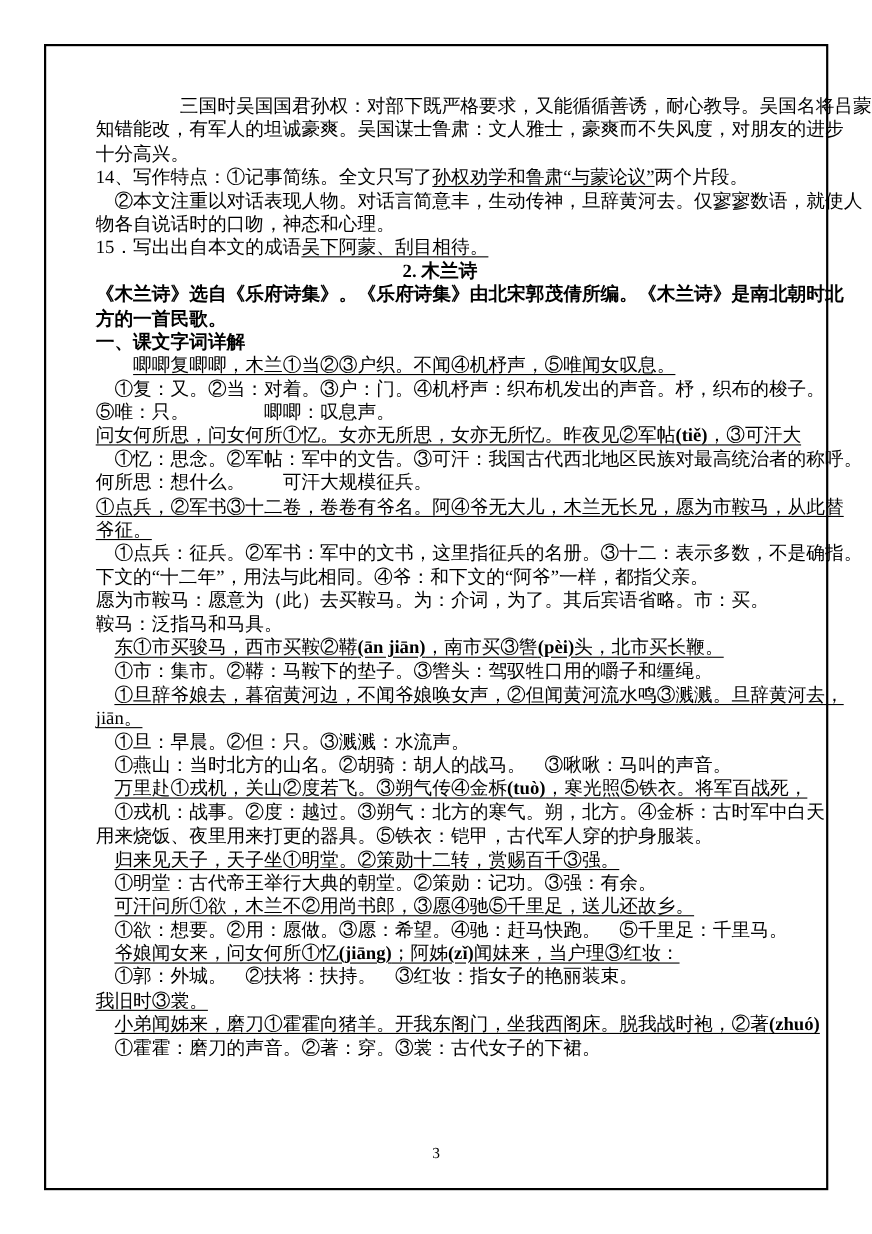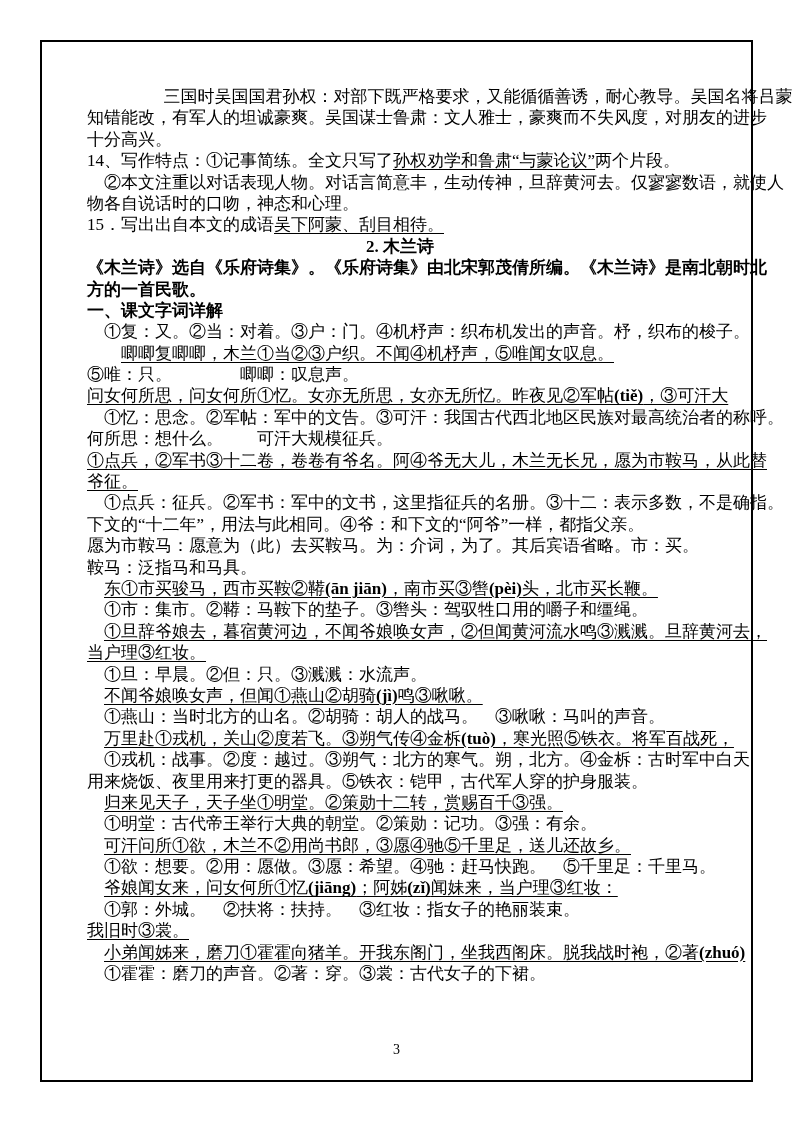--- a/index.html
+++ b/index.html
@@ -35,38 +35,37 @@
       <div class="line"><span>知错能改，有军人的坦诚豪爽。吴国谋士鲁肃：文人雅士，豪爽而不失风度，对朋友的进步</span></div>
       <div class="line"><span>十分高兴。</span></div>
       <div class="line"><span>14、写作特点：①记事简练。全文只写了</span><span class="u">孙权劝学和鲁肃“与蒙论议”</span><span>两个片段。</span></div>
       <div class="line" style="padding-left: 1em;"><span>②本文注重以对话表现人物。对话言简意丰，生动传神，旦辞黄河去。仅寥寥数语，就使人</span></div>
       <div class="line"><span>物各自说话时的口吻，神态和心理。</span></div>
       <div class="line"><span>15．写出出自本文的成语</span><span class="u">吴下阿蒙、刮目相待。</span></div>
       <div class="line center b"><span>2. 木兰诗</span></div>
       <div class="line b"><span>《木兰诗》选自《乐府诗集》。《乐府诗集》由北宋郭茂倩所编。《木兰诗》是南北朝时北</span></div>
       <div class="line b"><span>方的一首民歌。</span></div>
       <div class="line b"><span>一、课文字词详解</span></div>
+      <div class="line" style="padding-left: 2em;"><span class="u">唧唧复唧唧，木兰①当②③户织。不闻④机杼声，⑤唯闻女叹息。</span></div>
       <div class="line" style="padding-left: 1em;"><span>①复：又。②当：对着。③户：门。④机杼声：织布机发出的声音。杼，织布的梭子。</span></div>
-      <div class="line" style="padding-left: 2em;"><span class="u">唧唧复唧唧，木兰①当②③户织。不闻④机杼声，⑤唯闻女叹息。</span></div>
       <div class="line"><span>⑤唯：只。　　　　唧唧：叹息声。</span></div>
       <div class="line"><span class="u">问女何所思，问女何所①忆。女亦无所思，女亦无所忆。昨夜见②军帖</span><span class="u b">(tiě)</span><span class="u">，③可汗大</span></div>
       <div class="line" style="padding-left: 1em;"><span>①忆：思念。②军帖：军中的文告。③可汗：我国古代西北地区民族对最高统治者的称呼。</span></div>
       <div class="line"><span>何所思：想什么。　　可汗大规模征兵。</span></div>
       <div class="line"><span class="u">①点兵，②军书③十二卷，卷卷有爷名。阿④爷无大儿，木兰无长兄，愿为市鞍马，从此替</span></div>
       <div class="line"><span class="u">爷征。</span></div>
       <div class="line" style="padding-left: 1em;"><span>①点兵：征兵。②军书：军中的文书，这里指征兵的名册。③十二：表示多数，不是确指。</span></div>
       <div class="line"><span>下文的“十二年”，用法与此相同。④爷：和下文的“阿爷”一样，都指父亲。</span></div>
       <div class="line"><span>愿为市鞍马：愿意为（此）去买鞍马。为：介词，为了。其后宾语省略。市：买。</span></div>
       <div class="line"><span>鞍马：泛指马和马具。</span></div>
       <div class="line" style="padding-left: 1em;"><span class="u">东①市买骏马，西市买鞍②鞯</span><span class="u b">(ān jiān)</span><span class="u">，南市买③辔</span><span class="u b">(pèi)</span><span class="u">头，北市买长鞭。</span></div>
       <div class="line" style="padding-left: 1em;"><span>①市：集市。②鞯：马鞍下的垫子。③辔头：驾驭牲口用的嚼子和缰绳。</span></div>
       <div class="line" style="padding-left: 1em;"><span class="u">①旦辞爷娘去，暮宿黄河边，不闻爷娘唤女声，②但闻黄河流水鸣③溅溅。旦辞黄河去，</span></div>
-      <div class="line"><span class="u">当户理③红妆。</span></div>
+      <div class="line"><span class="u">jiān。</span></div>
       <div class="line" style="padding-left: 1em;"><span>①旦：早晨。②但：只。③溅溅：水流声。</span></div>
-      <div class="line" style="padding-left: 1em;"><span class="u">不闻爷娘唤女声，但闻①燕山②胡骑</span><span class="u b">(jì)</span><span class="u">鸣③啾啾。</span></div>
       <div class="line" style="padding-left: 1em;"><span>①燕山：当时北方的山名。②胡骑：胡人的战马。　③啾啾：马叫的声音。</span></div>
       <div class="line" style="padding-left: 1em;"><span class="u">万里赴①戎机，关山②度若飞。③朔气传④金柝</span><span class="u b">(tuò)</span><span class="u">，寒光照⑤铁衣。将军百战死，</span></div>
       <div class="line" style="padding-left: 1em;"><span>①戎机：战事。②度：越过。③朔气：北方的寒气。朔，北方。④金柝：古时军中白天</span></div>
       <div class="line"><span>用来烧饭、夜里用来打更的器具。⑤铁衣：铠甲，古代军人穿的护身服装。</span></div>
       <div class="line" style="padding-left: 1em;"><span class="u">归来见天子，天子坐①明堂。②策勋十二转，赏赐百千③强。</span></div>
       <div class="line" style="padding-left: 1em;"><span>①明堂：古代帝王举行大典的朝堂。②策勋：记功。③强：有余。</span></div>
       <div class="line" style="padding-left: 1em;"><span class="u">可汗问所①欲，木兰不②用尚书郎，③愿④驰⑤千里足，送儿还故乡。</span></div>
       <div class="line" style="padding-left: 1em;"><span>①欲：想要。②用：愿做。③愿：希望。④驰：赶马快跑。　⑤千里足：千里马。</span></div>
       <div class="line" style="padding-left: 1em;"><span class="u">爷娘闻女来，问女何所①忆</span><span class="u b">(jiāng)</span><span class="u">；阿姊</span><span class="u b">(zǐ)</span><span class="u">闻妹来，当户理③红妆：</span></div>
       <div class="line" style="padding-left: 1em;"><span>①郭：外城。　②扶将：扶持。　③红妆：指女子的艳丽装束。</span></div>

